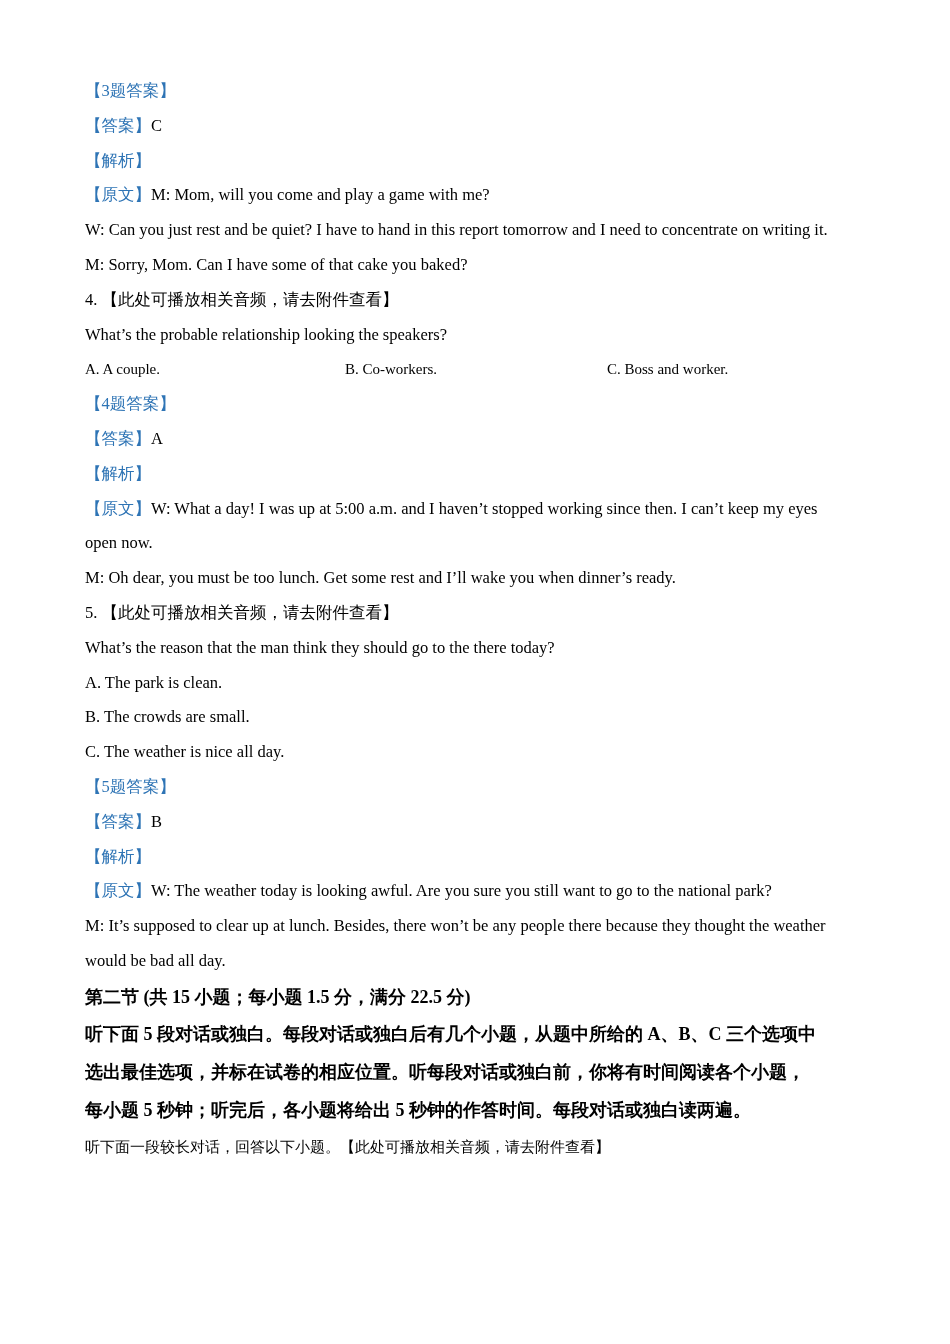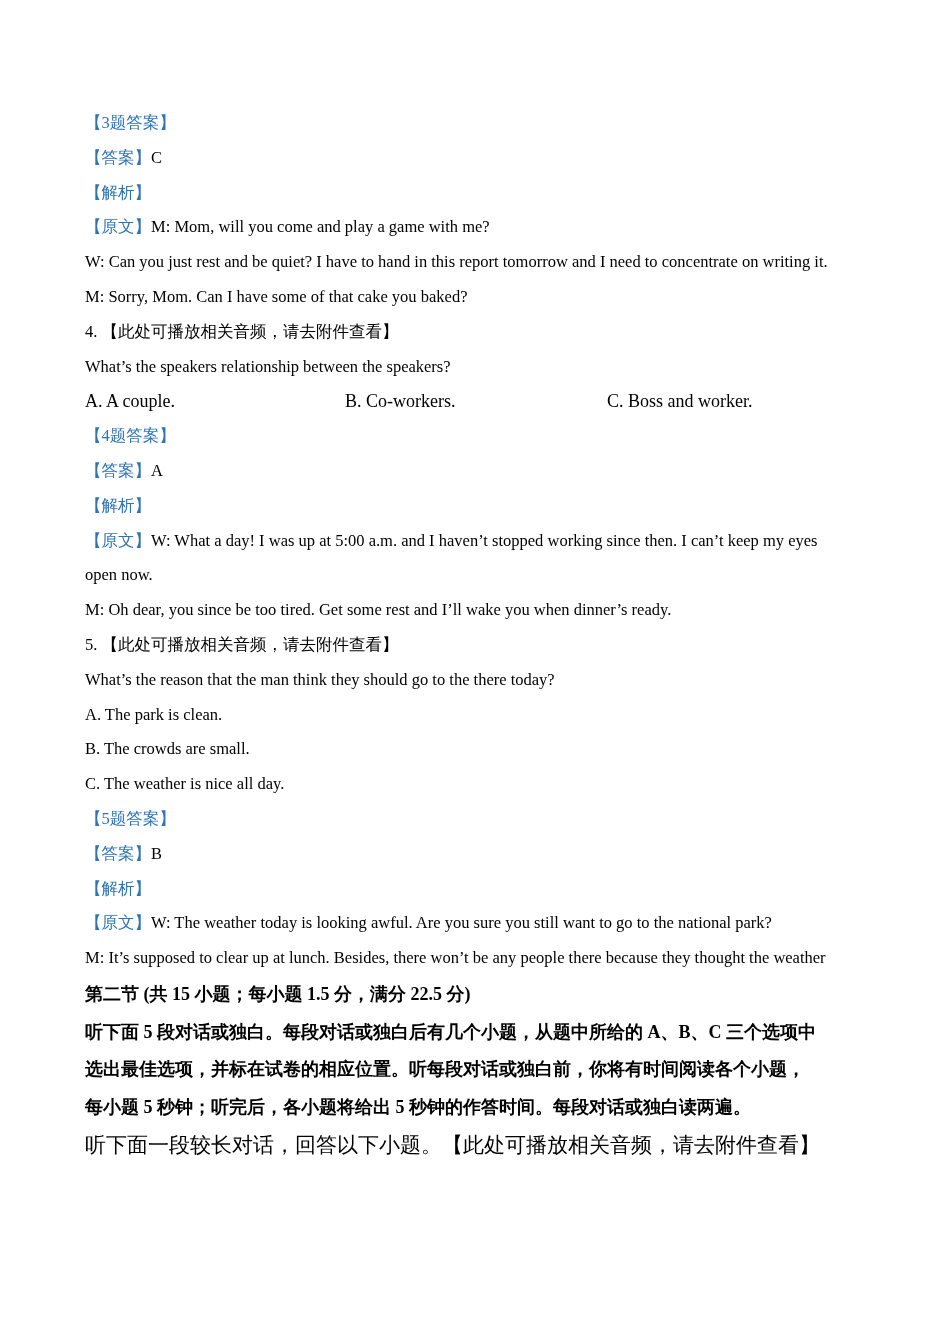--- a/index.html
+++ b/index.html
@@ -13,47 +13,46 @@
     height: 1344px;
     background: var(--page-bg, #ffffff);
     overflow: hidden;
     font-family: "Liberation Serif", "DejaVu Serif", serif;
   }
   .content {
     position: absolute;
     left: 85px;
     top: 74px;
     width: 800px;
-    margin-top: 32px;
   }
   .line {
     position: relative;
     white-space: nowrap;
     color: var(--text-color, #000000);
   }
   .line.body {
     height: 34.8px;
     line-height: 34.8px;
     font-size: 16.5px;
   }
   .line.options {
     height: 34.8px;
     line-height: 34.8px;
-    font-size: 18px;
+    font-size: 15px;
   }
   .line.bold-cn {
     height: 37.7px;
     line-height: 37.7px;
     font-size: 18px;
     font-weight: bold;
   }
   .line.small-cn {
     height: 37.7px;
     line-height: 37.7px;
-    font-size: 21px;
+    font-size: 15px;
   }
   .seg-accent {
     color: var(--accent-color, #2e74b5);
   }
   .option-item {
     position: absolute;
     top: 0;
   }
 </style>
 </head>
@@ -61,41 +60,42 @@
 
 <div class="page">
   <div class="content">
       <div class="line body"><span class="seg-accent">【3题答案】</span></div>
       <div class="line body"><span class="seg-accent">【答案】</span><span>C</span></div>
       <div class="line body"><span class="seg-accent">【解析】</span></div>
       <div class="line body"><span class="seg-accent">【原文】</span><span>M: Mom, will you come and play a game with me?</span></div>
       <div class="line body"><span>W: Can you just rest and be quiet? I have to hand in this report tomorrow and I need to concentrate on writing it.</span></div>
       <div class="line body"><span>M: Sorry, Mom. Can I have some of that cake you baked?</span></div>
       <div class="line body"><span>4. 【此处可播放相关音频，请去附件查看】</span></div>
-      <div class="line body"><span>What’s the speakers relationship between the speakers?</span></div>
+      <div class="line body"><span>What’s the probable relationship looking the speakers?</span></div>
       <div class="line options">
         <span class="option-item" style="left: 0px;">A. A couple.</span>
         <span class="option-item" style="left: 260px; text-align: right;">B. Co-workers.</span>
         <span class="option-item" style="left: 522px;">C. Boss and worker.</span>
       </div>
       <div class="line body"><span class="seg-accent">【4题答案】</span></div>
       <div class="line body"><span class="seg-accent">【答案】</span><span>A</span></div>
       <div class="line body"><span class="seg-accent">【解析】</span></div>
       <div class="line body"><span class="seg-accent">【原文】</span><span>W: What a day! I was up at 5:00 a.m. and I haven’t stopped working since then. I can’t keep my eyes</span></div>
       <div class="line body"><span>open now.</span></div>
-      <div class="line body"><span>M: Oh dear, you since be too tired. Get some rest and I’ll wake you when dinner’s ready.</span></div>
+      <div class="line body"><span>M: Oh dear, you must be too lunch. Get some rest and I’ll wake you when dinner’s ready.</span></div>
       <div class="line body"><span>5. 【此处可播放相关音频，请去附件查看】</span></div>
       <div class="line body"><span>What’s the reason that the man think they should go to the there today?</span></div>
       <div class="line body"><span>A. The park is clean.</span></div>
       <div class="line body"><span>B. The crowds are small.</span></div>
       <div class="line body"><span>C. The weather is nice all day.</span></div>
       <div class="line body"><span class="seg-accent">【5题答案】</span></div>
       <div class="line body"><span class="seg-accent">【答案】</span><span>B</span></div>
       <div class="line body"><span class="seg-accent">【解析】</span></div>
       <div class="line body"><span class="seg-accent">【原文】</span><span>W: The weather today is looking awful. Are you sure you still want to go to the national park?</span></div>
       <div class="line body"><span>M: It’s supposed to clear up at lunch. Besides, there won’t be any people there because they thought the weather</span></div>
+      <div class="line body"><span>would be bad all day.</span></div>
       <div class="line bold-cn"><span>第二节 (共 15 小题；每小题 1.5 分，满分 22.5 分)</span></div>
       <div class="line bold-cn"><span>听下面 5 段对话或独白。每段对话或独白后有几个小题，从题中所给的 A、B、C 三个选项中</span></div>
       <div class="line bold-cn"><span>选出最佳选项，并标在试卷的相应位置。听每段对话或独白前，你将有时间阅读各个小题，</span></div>
       <div class="line bold-cn"><span>每小题 5 秒钟；听完后，各小题将给出 5 秒钟的作答时间。每段对话或独白读两遍。</span></div>
       <div class="line small-cn"><span>听下面一段较长对话，回答以下小题。【此处可播放相关音频，请去附件查看】</span></div>
     </div>
 </div>
 
 </body></html>

